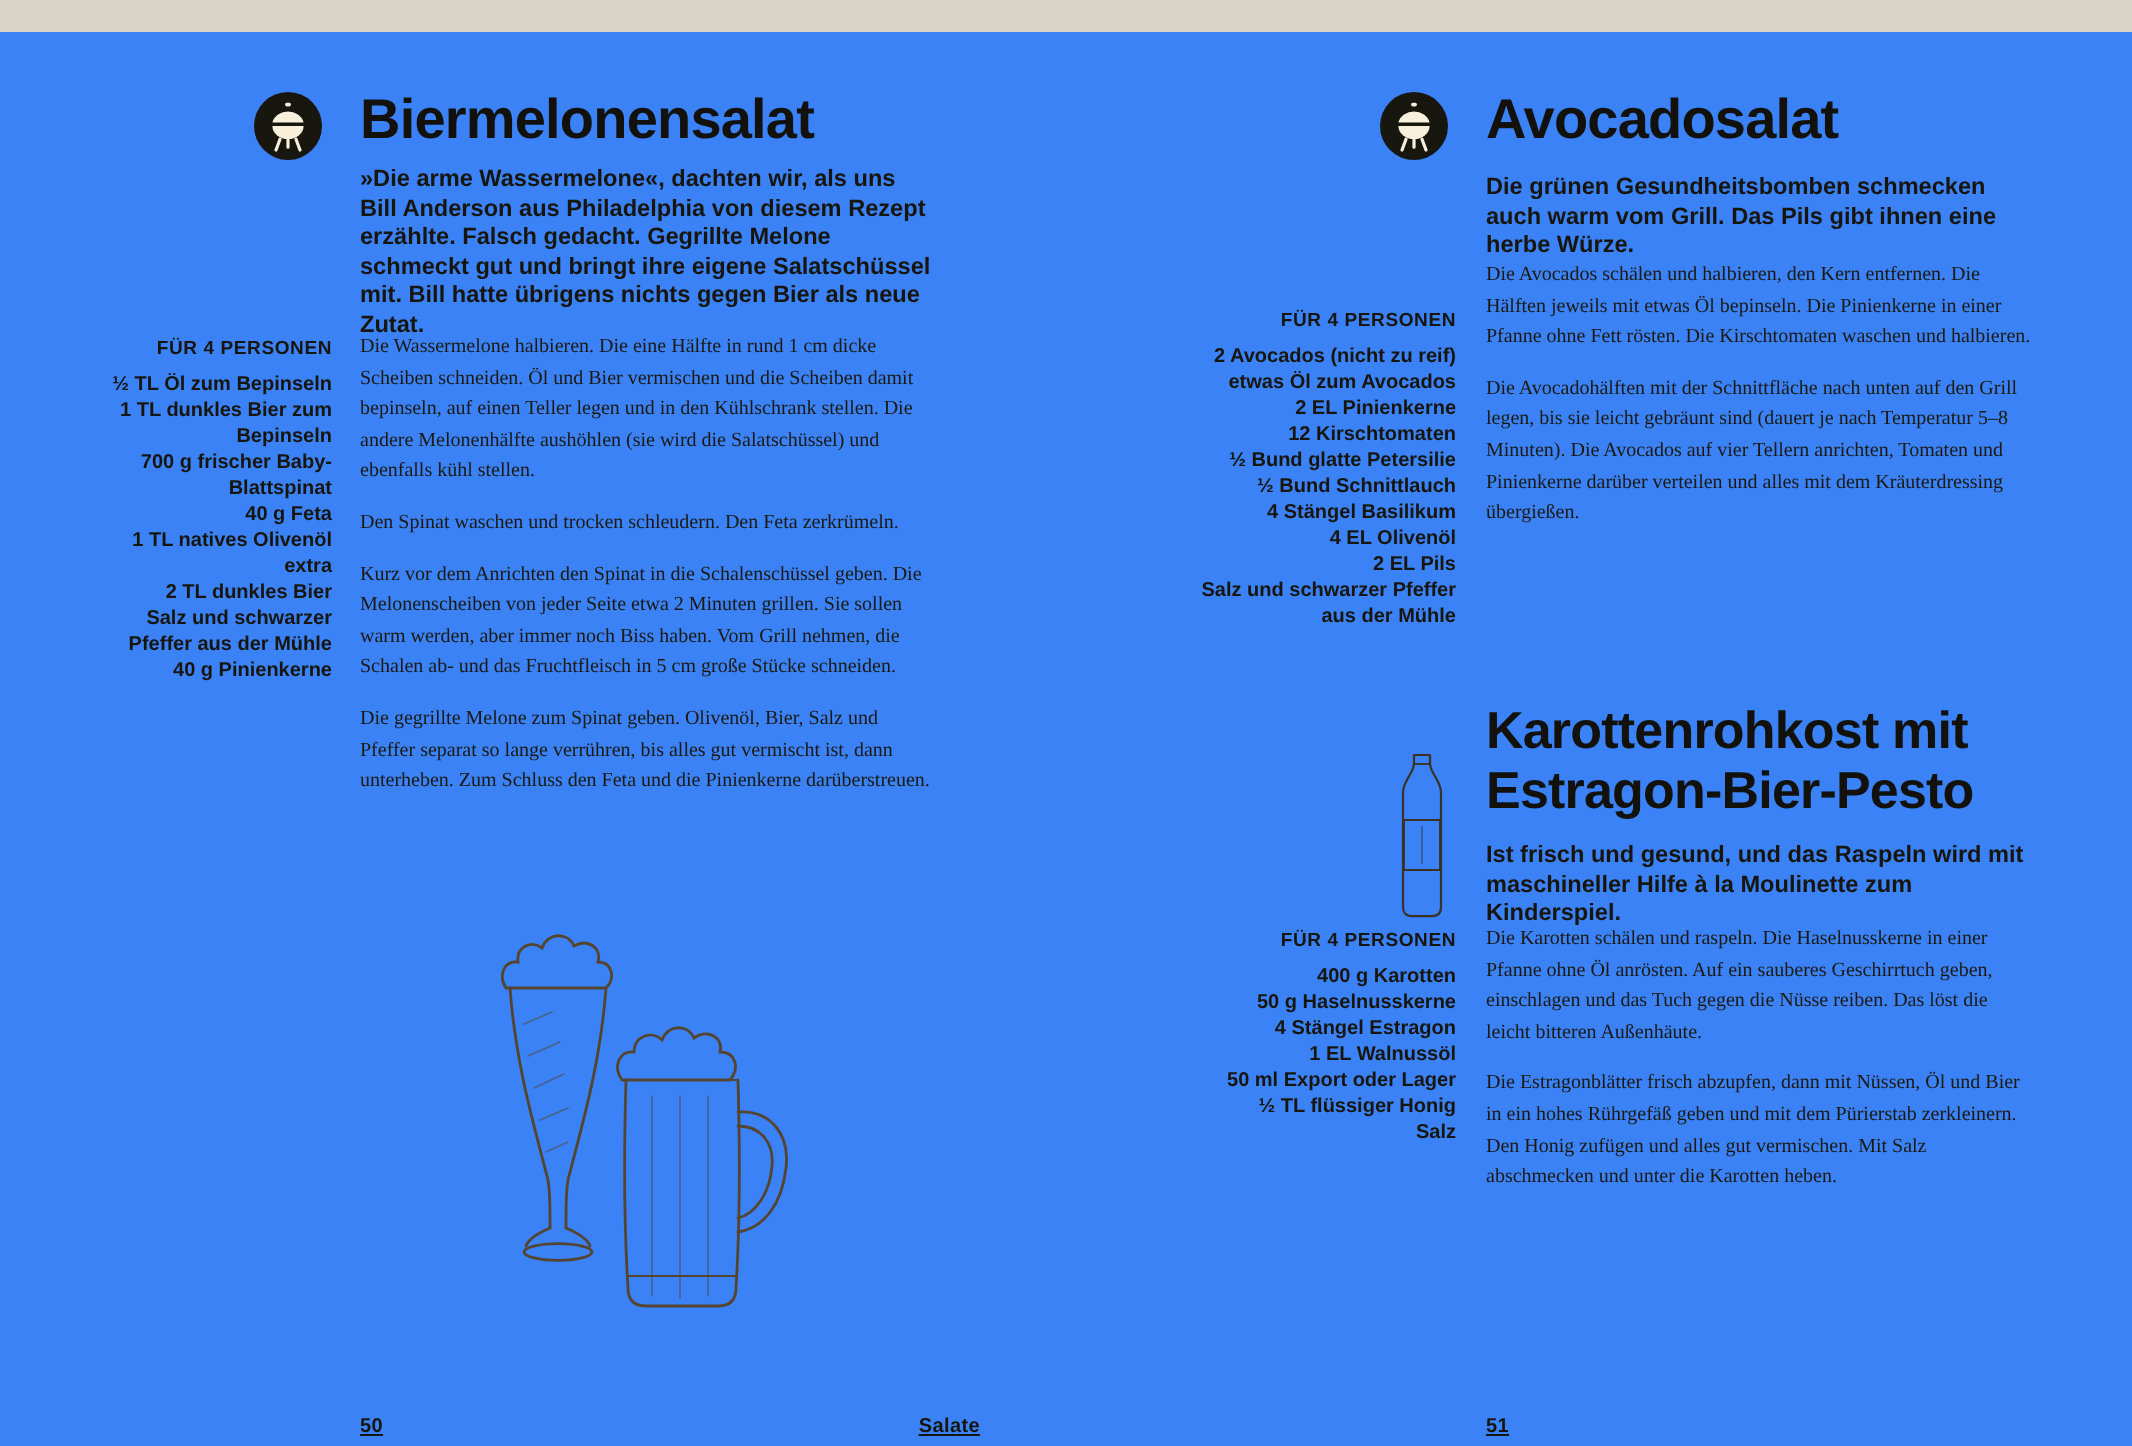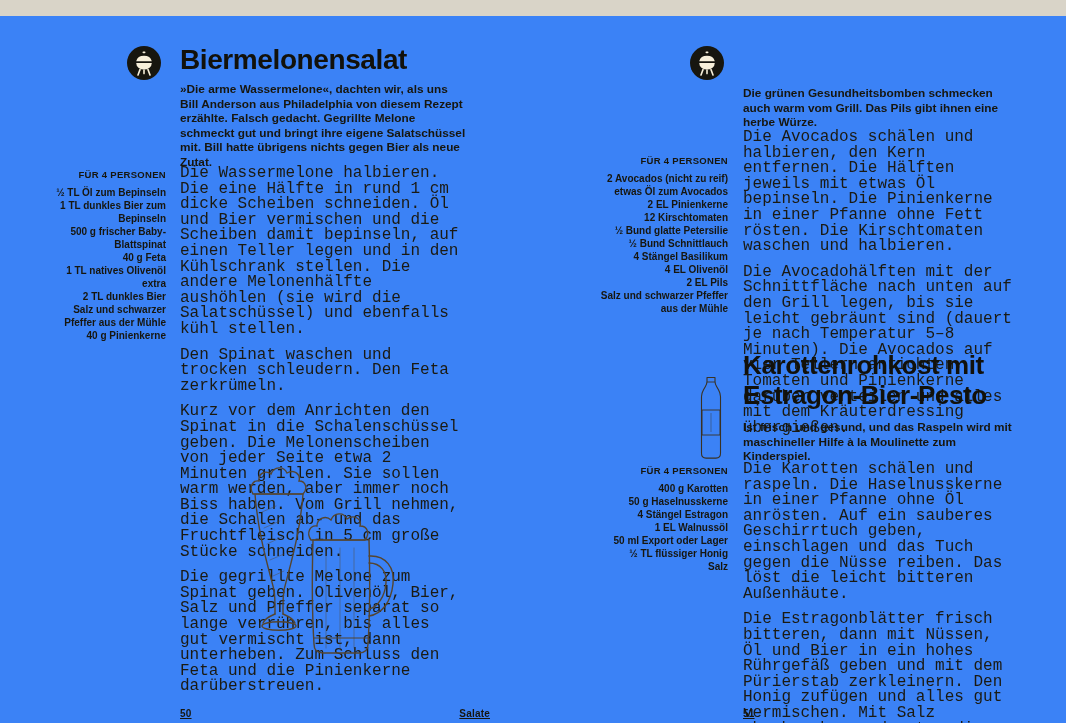--- a/index.html
+++ b/index.html
@@ -18,21 +18,21 @@
   .intro {
     font-weight:700; font-size:11.8px; line-height:14.6px; color:#17160e;
   }
   .sidebar {
     text-align:right; font-weight:700; font-size:10px; line-height:13px;
     color:#17160e;
   }
   .serves { font-size:9.5px; letter-spacing:0.3px; margin-bottom:5px; }
   .ing { margin:0; }
   .bodytext {
-    font-family:Liberation Mono, monospace; font-size:16px;
+    font-family:Liberation Serif, serif; font-size:10px;
     line-height:15.6px; color:#1b1a12;
   }
   .bodytext p { margin:0 0 10px 0; }
   .icon-badge { width:34px; height:34px; }
   .pagenum, .section-label {
     font-size:10px; font-weight:700; letter-spacing:0.2px;text-decoration:underline;
   }
   .sketch { display:block; }
 </style>
 </head>
@@ -51,21 +51,21 @@
   </div>
 
   <h1 class="abs recipe-title" style="left:180px;top:28px;width:300px">Biermelonensalat</h1>
 
   <p class="abs intro" style="left:180px;top:66px;width:287px;margin:0">»Die arme Wassermelone«, dachten wir, als uns Bill Anderson aus Philadelphia von diesem Rezept erzählte. Falsch gedacht. Gegrillte Melone schmeckt gut und bringt ihre eigene Salatschüssel mit. Bill hatte übrigens nichts gegen Bier als neue Zutat.</p>
 
   <aside class="abs sidebar" style="left:40px;top:152px;width:126px">
     <div class="serves">FÜR 4 PERSONEN</div>
     <div class="ing">½ TL Öl zum Bepinseln</div>
     <div class="ing">1 TL dunkles Bier zum Bepinseln</div>
-    <div class="ing">500 g frischer Baby-Blattspinat</div>
+    <div class="ing">700 g frischer Baby-Blattspinat</div>
     <div class="ing">40 g Feta</div>
     <div class="ing">1 TL natives Olivenöl extra</div>
     <div class="ing">2 TL dunkles Bier</div>
     <div class="ing">Salz und schwarzer Pfeffer aus der Mühle</div>
     <div class="ing">40 g Pinienkerne</div>
   </aside>
 
   <div class="abs bodytext" style="left:180px;top:150px;width:287px">
     <p>Die Wassermelone halbieren. Die eine Hälfte in rund 1 cm dicke Scheiben schneiden. Öl und Bier vermischen und die Scheiben damit bepinseln, auf einen Teller legen und in den Kühlschrank stellen. Die andere Melonenhälfte aushöhlen (sie wird die Salatschüssel) und ebenfalls kühl stellen.</p>
     <p>Den Spinat waschen und trocken schleudern. Den Feta zerkrümeln.</p>
@@ -108,20 +108,21 @@
   <div class="abs icon-badge" style="left:690px;top:30px">
     <svg width="34" height="34" viewBox="0 0 34 34">
       <circle cx="17" cy="17" r="17" fill="#17160f"></circle>
       <rect x="15.5" y="5.4" width="3" height="1.8" rx="0.9" fill="#f8f0da"></rect>
       <path d="M9.2 15.2 A8 7 0 0 1 24.8 15.2 Z" fill="#f8f0da"></path>
       <path d="M9.2 17 A7.8 6.6 0 0 0 24.8 17 Z" fill="#f8f0da"></path>
       <path d="M13 23.6 L11 29 M21 23.6 L23 29 M17 24 L17 27.6" stroke="#f8f0da" stroke-width="1.6" stroke-linecap="round" fill="none"></path>
     </svg>
   </div>
 
+  <h1 class="abs recipe-title" style="left:743px;top:28px;width:300px">Avocadosalat</h1>
 
   <p class="abs intro" style="left:743px;top:70px;width:274px;margin:0">Die grünen Gesundheitsbomben schmecken auch warm vom Grill. Das Pils gibt ihnen eine herbe Würze.</p>
 
   <aside class="abs sidebar" style="left:598px;top:138px;width:130px">
     <div class="serves">FÜR 4 PERSONEN</div>
     <div class="ing">2 Avocados (nicht zu reif)</div>
     <div class="ing">etwas Öl zum Avocados</div>
     <div class="ing">2 EL Pinienkerne</div>
     <div class="ing">12 Kirschtomaten</div>
     <div class="ing">½ Bund glatte Petersilie</div>
@@ -158,18 +159,18 @@
     <div class="ing">50 g Haselnusskerne</div>
     <div class="ing">4 Stängel Estragon</div>
     <div class="ing">1 EL Walnussöl</div>
     <div class="ing">50 ml Export oder Lager</div>
     <div class="ing">½ TL flüssiger Honig</div>
     <div class="ing">Salz</div>
   </aside>
 
   <div class="abs bodytext" style="left:743px;top:446px;width:274px">
     <p>Die Karotten schälen und raspeln. Die Haselnusskerne in einer Pfanne ohne Öl anrösten. Auf ein sauberes Geschirrtuch geben, einschlagen und das Tuch gegen die Nüsse reiben. Das löst die leicht bitteren Außenhäute.</p>
-    <p>Die Estragonblätter frisch bitteren, dann mit Nüssen, Öl und Bier in ein hohes Rührgefäß geben und mit dem Pürierstab zerkleinern. Den Honig zufügen und alles gut vermischen. Mit Salz abschmecken und unter die Karotten heben.</p>
+    <p>Die Estragonblätter frisch abzupfen, dann mit Nüssen, Öl und Bier in ein hohes Rührgefäß geben und mit dem Pürierstab zerkleinern. Den Honig zufügen und alles gut vermischen. Mit Salz abschmecken und unter die Karotten heben.</p>
   </div>
 
   <div class="abs pagenum" style="left:743px;top:692px">51</div>
 
 </div>
 
 </body></html>

